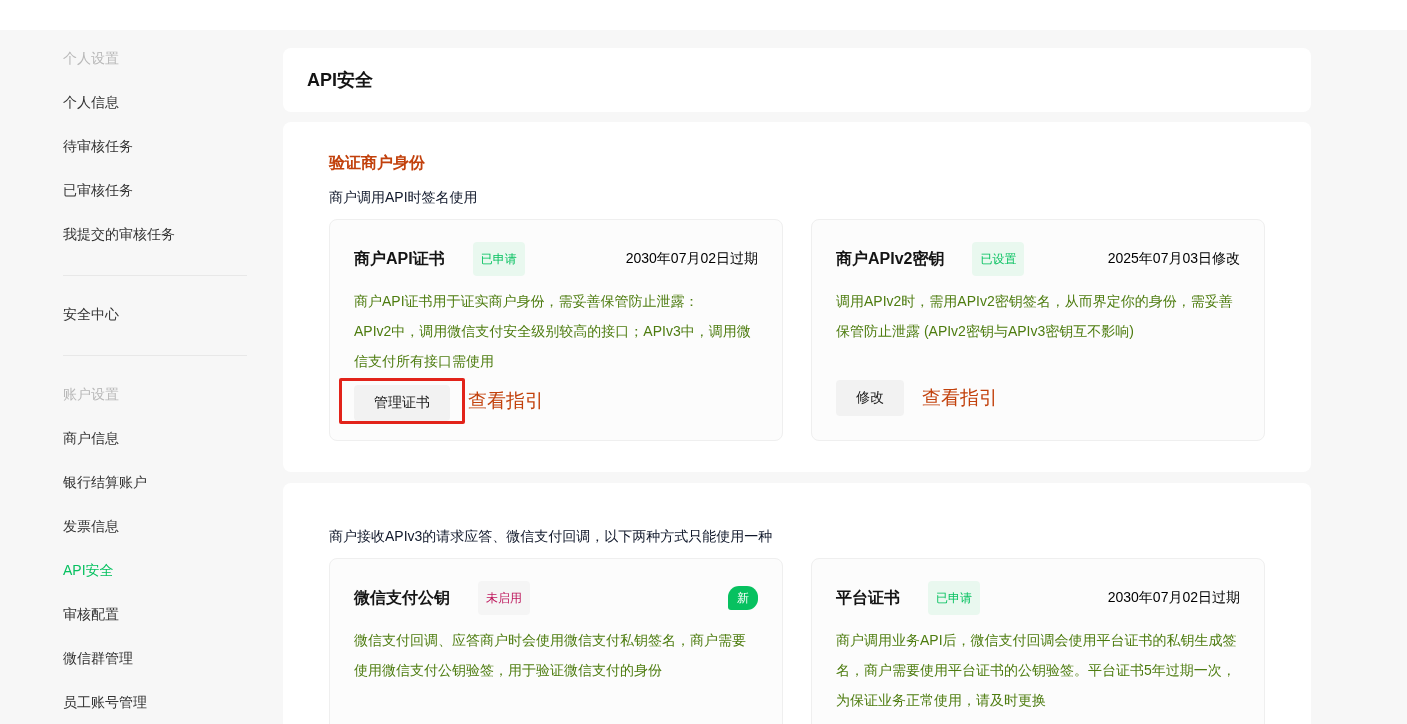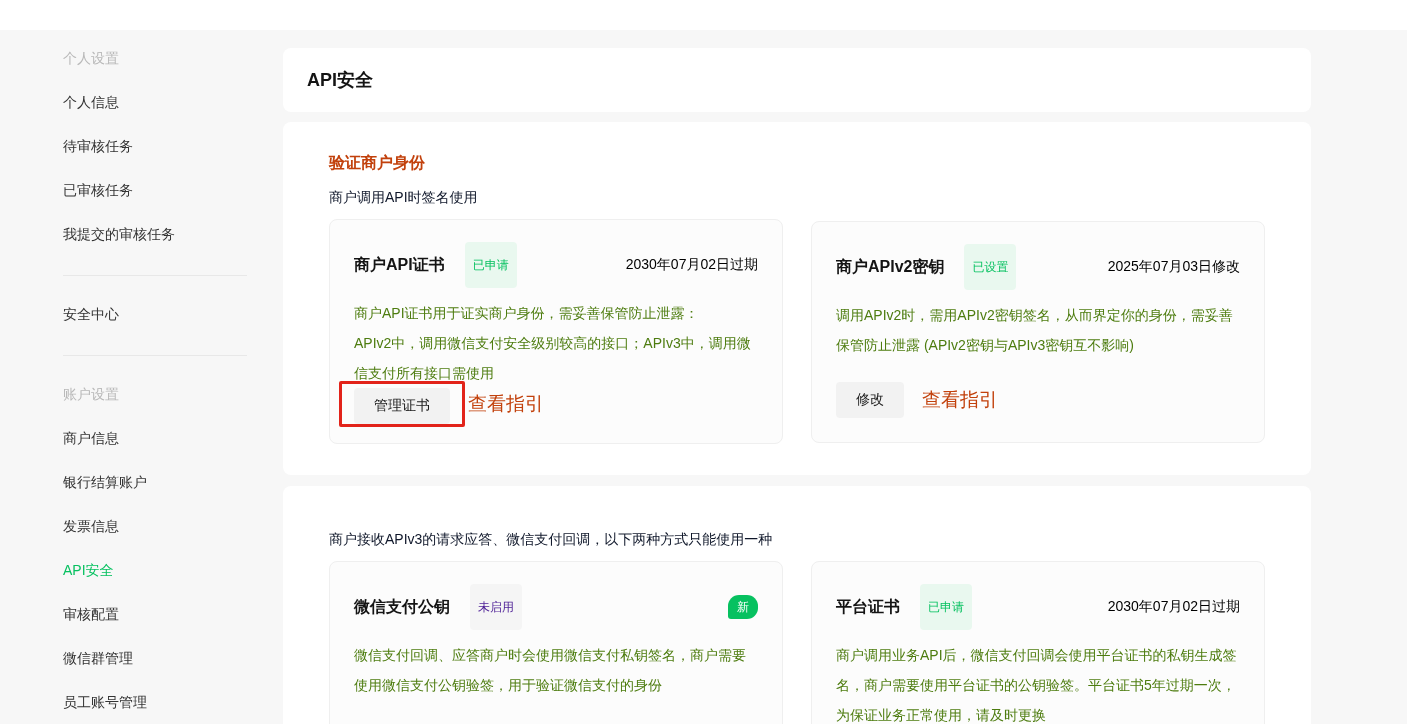--- a/index.html
+++ b/index.html
@@ -30,35 +30,35 @@
   }
   .page-title { font-size:18px; font-weight:bold; color:#141414; }
 
   .section-card {
     background:#fff; border-radius:8px;
     padding:30px 46px 31px 46px; margin-bottom:11px;
   }
   .section-title { font-size:16px; font-weight:bold; color:#c2410c; line-height:22px; }
   .section-subtitle { font-size:14px; color:#0f172a; line-height:20px; margin-top:13px; }
 
-  .cards-row { display:flex; gap:28px; margin-top:12px; align-items:center; }
+  .cards-row { display:flex; gap:28px; margin-top:12px; align-items:flex-start; }
   .subcard {
     width:474px; min-height:222px;
     background:#fcfcfc; border:1px solid #efefef; border-radius:8px;
     padding:22px 24px 24px 24px;
     display:flex; flex-direction:column;
   }
   .subcard-head { display:flex; align-items:center; }
   .subcard-title { font-size:16px; font-weight:bold; color:#141414; line-height:22px; }
   .badge {
-    font-size:12px; line-height:12px; padding:17px 8px; border-radius:4px;
-    margin-left:20px; white-space:nowrap;
+    font-size:12px; line-height:12px; padding:11px 8px; border-radius:4px;
+    margin-left:28px; white-space:nowrap;
   }
   .badge.green { background:#e9f8ef; color:#07c160; }
-  .badge.gray  { background:#f5f5f5; color:#4c1d95;font-family:Liberation Serif, serif; }
+  .badge.gray  { background:#f5f5f5; color:#be185d;font-family:Liberation Serif, serif; }
   .badge-new {
     margin-left:auto; background:#07c160; color:#fff;
     font-size:12px; line-height:12px; padding:6px 9px;
     border-radius:11px 11px 11px 3px; white-space:nowrap;
   }
   .meta-date { margin-left:auto; font-size:14px; color:#000000; white-space:nowrap; }
 
   .desc { margin-top:10px; font-size:14px; color:#4d7c0f; line-height:30px; }
 
   .actions { margin-top:auto; display:flex; align-items:center; gap:18px; }

